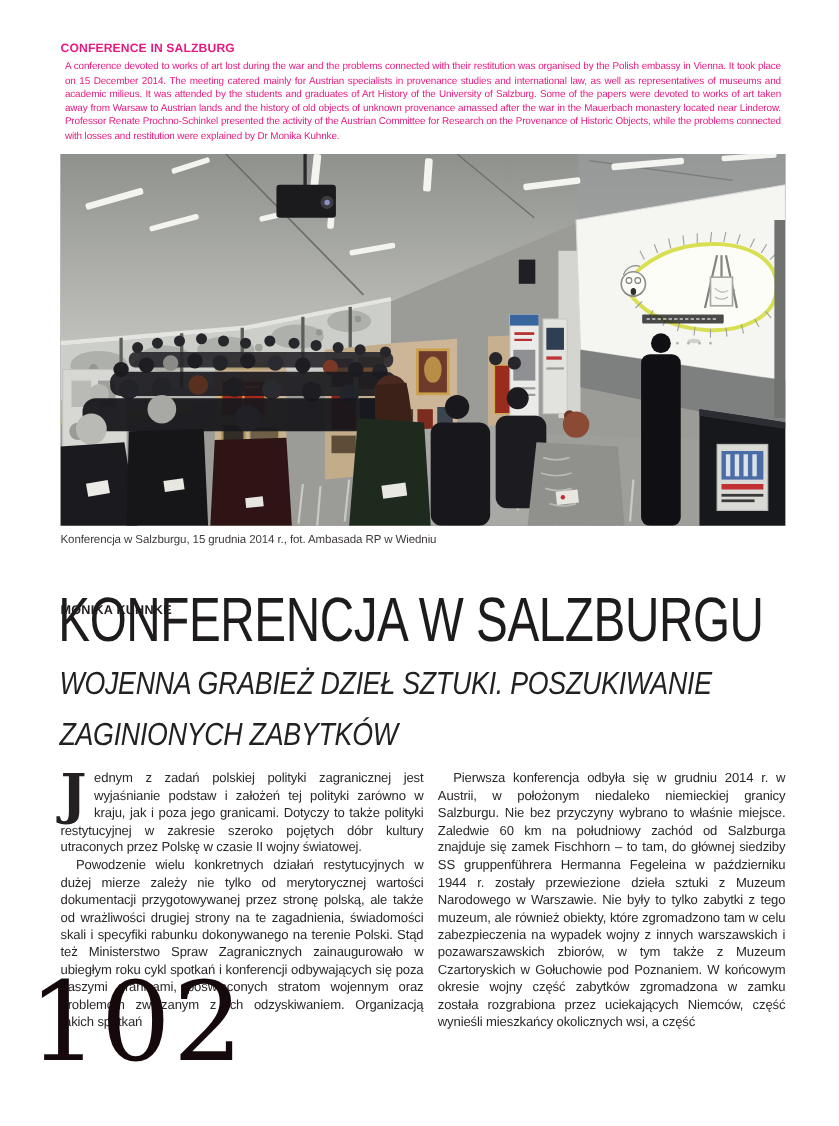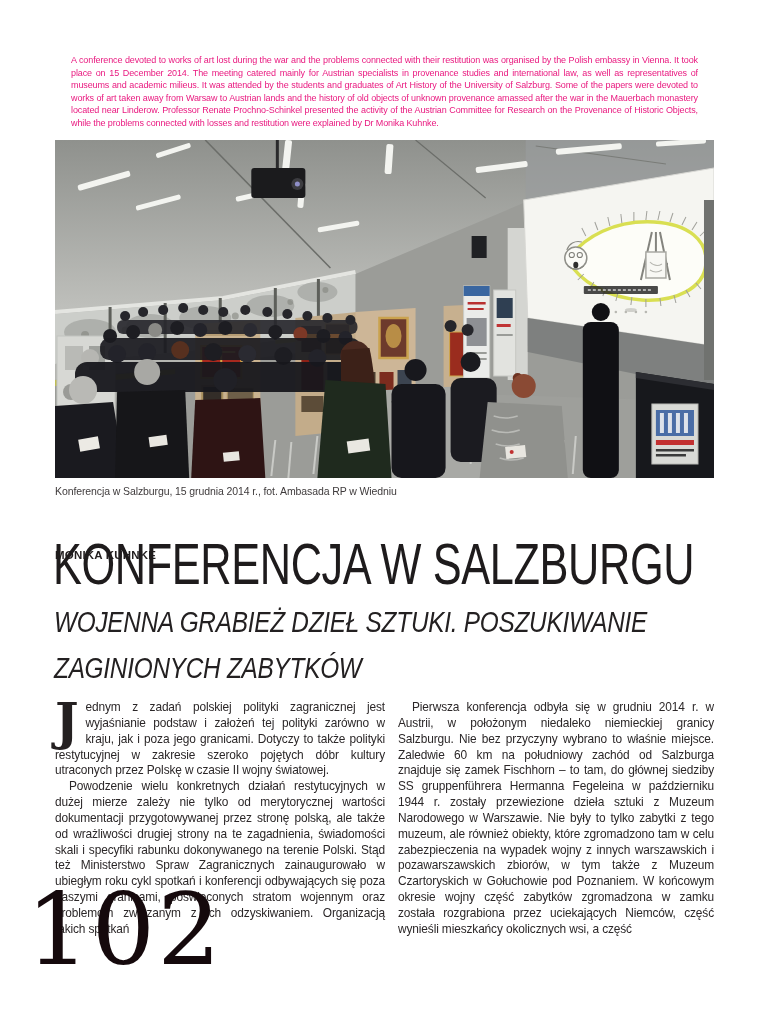--- a/index.html
+++ b/index.html
@@ -3,21 +3,21 @@
 <meta charset="utf-8">
 <style>
   html,body{margin:0;padding:0;}
   body{
     width:763px;height:1024px;position:relative;background:#ffffff;
     font-family:"Liberation Sans",sans-serif;color:#2b2728;overflow:hidden;
   }
   
   .kicker{position:absolute;left:55px;top:38px;width:659px;}
   .kicker-title{font-size:11px;font-weight:bold;letter-spacing:.15px;margin:0 0 3px 0;color:#e9187f;}
-  .kicker-text{font-size:9px;line-height:12.6px;letter-spacing:-.12px;text-align:justify;margin:16px;color:#e9187f;}
+  .kicker-text{font-size:9px;line-height:12.6px;letter-spacing:-.12px;text-align:justify;margin:4px;color:#e9187f;}
   
   .photo{position:absolute;left:55px;top:140px;width:659px;height:338px;background:#9b9c98;}
   .photo svg{display:block;width:100%;height:100%;}
   .caption{position:absolute;left:55px;top:485px;font-size:10.5px;color:#3f3b3c;letter-spacing:-.1px;}
   
   .author{position:absolute;left:55px;top:512px;font-size:11.5px;font-weight:bold;color:#221e1f;letter-spacing:.2px;margin-top:37px;}
   .headline{position:absolute;left:53px;top:536px;font-size:57px;line-height:1;white-space:nowrap;
     letter-spacing:-.5px;color:#1e1b1c;transform:scaleX(.76);transform-origin:left top;}
   .subtitle{position:absolute;left:54px;top:600px;font-size:29px;font-style:italic;line-height:45.5px;
     white-space:nowrap;letter-spacing:-.3px;color:#232021;transform:scaleX(.84);transform-origin:left top;}
@@ -31,20 +31,21 @@
   .dropcap{float:left;font-family:"DejaVu Serif",serif;font-weight:bold;font-size:50px;line-height:40px;
     padding:2px 7px 0 0;color:#242021;}
   
   .pageno{position:absolute;left:26px;top:880px;font-family:"DejaVu Serif",serif;font-size:100px;
     line-height:1;color:#15090c;letter-spacing:2px;}
 </style>
 </head>
 <body>
 
 <div class="kicker">
+  <h2 class="kicker-title">CONFERENCE IN SALZBURG</h2>
   <p class="kicker-text">A conference devoted to works of art lost during the war and the problems connected with their restitution was organised by the Polish embassy in Vienna. It took place on 15 December 2014. The meeting catered mainly for Austrian specialists in provenance studies and international law, as well as representatives of museums and academic milieus. It was attended by the students and graduates of Art History of the University of Salzburg. Some of the papers were devoted to works of art taken away from Warsaw to Austrian lands and the history of old objects of unknown provenance amassed after the war in the Mauerbach monastery located near Linderow. Professor Renate Prochno-Schinkel presented the activity of the Austrian Committee for Research on the Provenance of Historic Objects, while the problems connected with losses and restitution were explained by Dr Monika Kuhnke.</p>
 </div>
 
 <div class="photo">
 <svg viewBox="0 0 658 338" preserveAspectRatio="none">
   <defs>
     <linearGradient id="ceil" x1="0" y1="0" x2="0" y2="1">
       <stop offset="0" stop-color="#8f918d"></stop>
           <stop offset="1" stop-color="#c0c1bd"></stop>
     </linearGradient>

